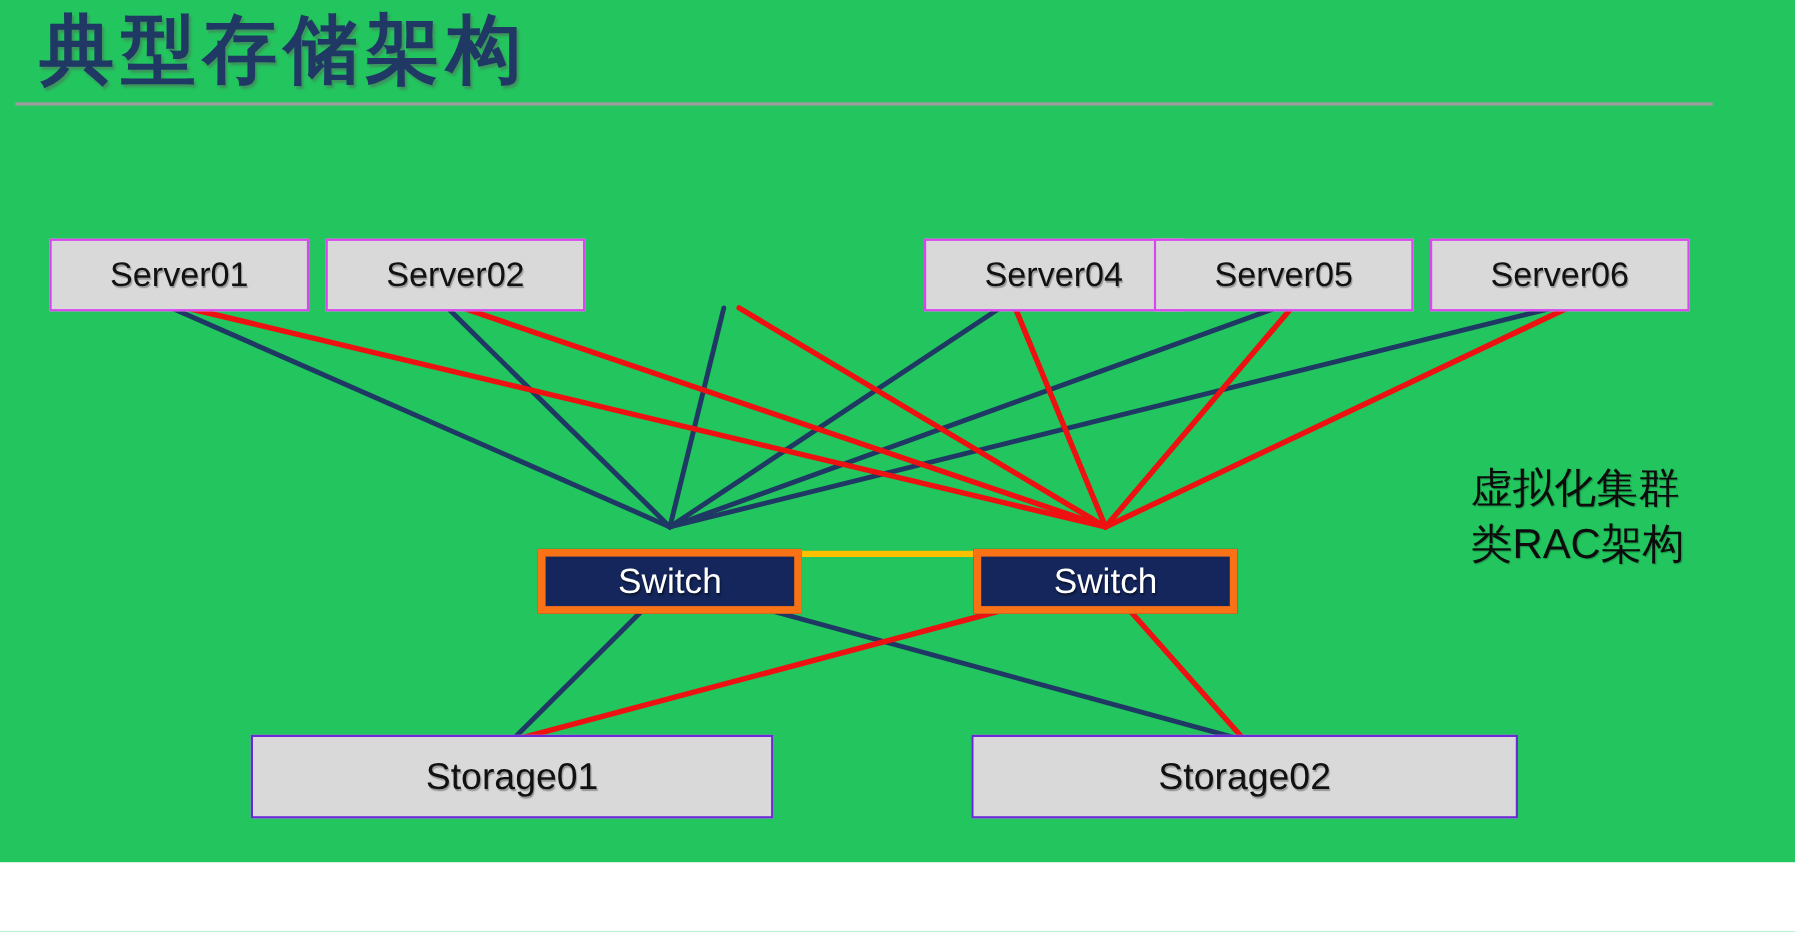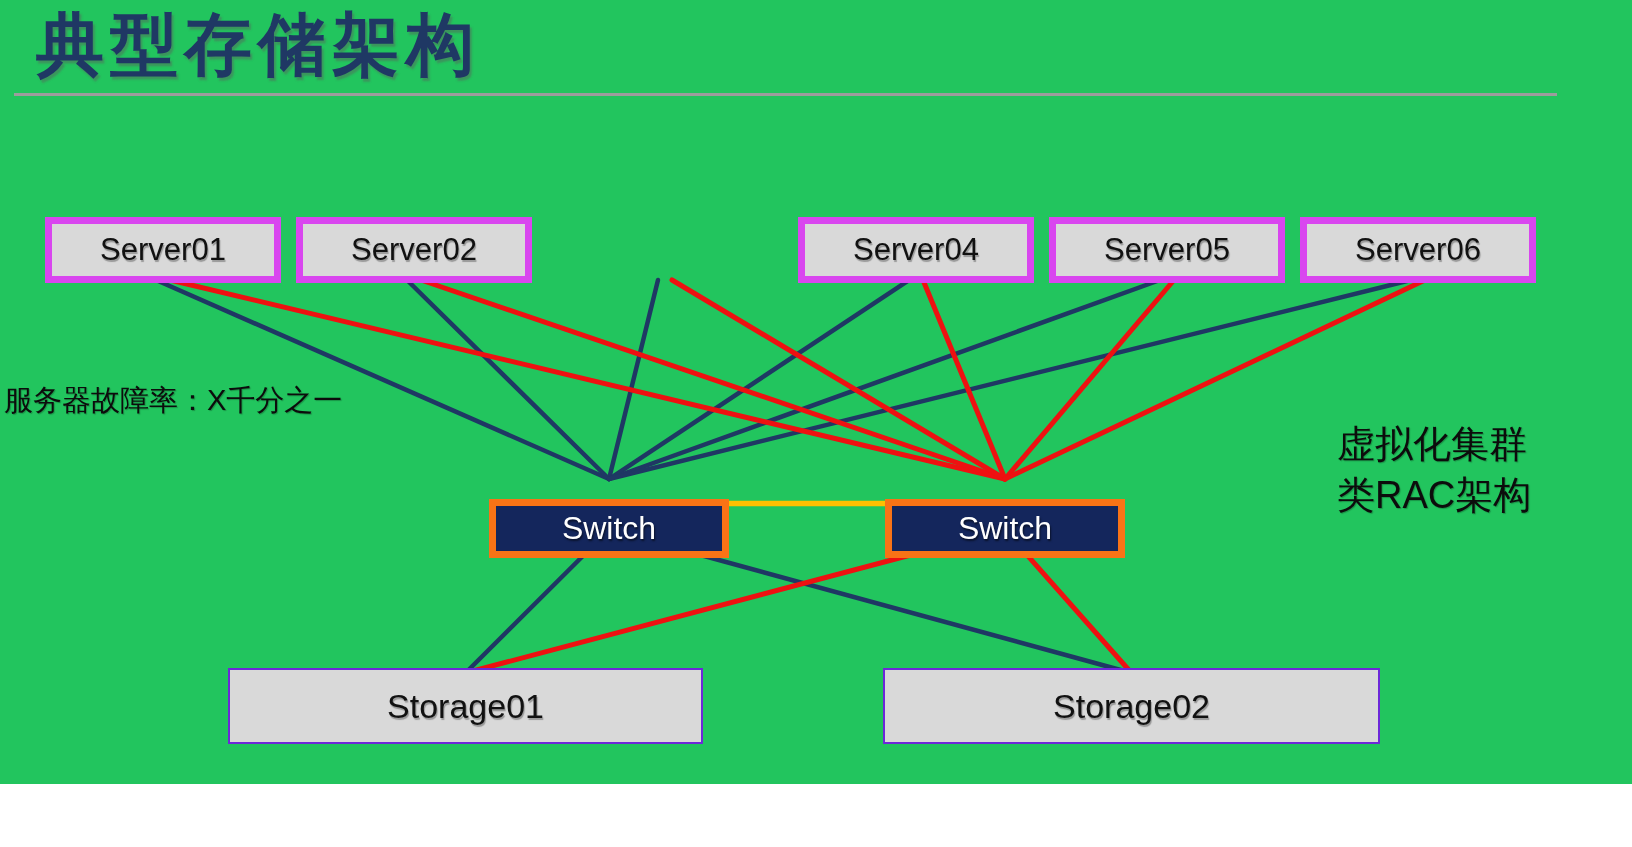--- a/index.html
+++ b/index.html
@@ -12,25 +12,25 @@
     position:absolute;left:36px;top:0px;z-index:3;
     font-size:68px;font-weight:bold;letter-spacing:6px;color:#1f3864;
     text-shadow:2px 3px 2px rgba(90,90,90,0.45);white-space:nowrap;
   }
   .title-rule{position:absolute;left:14px;top:93px;width:1543px;height:3px;background:#9d9d9d;z-index:3;}
   .node{
     position:absolute;z-index:2;display:flex;align-items:center;justify-content:center;
     box-sizing:border-box;white-space:nowrap;
   }
   .server{
-    top:217px;width:236px;height:66px;background:#d9d9d9;border:7px solid #d946ef;
+    top:217px;width:236px;height:66px;background:#d9d9d9;border:2px solid #d946ef;
     font-size:31px;color:#111111;text-shadow:1px 2px 1px rgba(0,0,0,0.30);
   }
   .server.s1{left:45px}.server.s2{left:296px}.server.s3{left:547px}
-  .server.s4{left:798px}.server.s5{left:1049px}.server.s6{left:1300px}
+  .server.s4{left:840px}.server.s5{left:1049px}.server.s6{left:1300px}
   .switch{
     top:499px;width:240px;height:59px;background:#14265c;border:7px solid #f97316;
     font-size:32px;color:#ffffff;text-shadow:1px 2px 2px rgba(0,0,0,0.55);
   }
   .switch.sw1{left:489px}.switch.sw2{left:885px}
   .storage{
     top:668px;height:76px;background:#d9d9d9;border:2px solid #6d28d9;
     font-size:34px;color:#111111;text-shadow:1px 2px 1px rgba(0,0,0,0.30);
   }
   .storage.st1{left:228px;width:475px}
@@ -84,21 +84,20 @@
   <div class="node server s4">
     <span>Server04</span>
   </div>
   <div class="node server s5">
     <span>Server05</span>
   </div>
   <div class="node server s6">
     <span>Server06</span>
   </div>
 
-  <div class="note server-rate">服务器故障率：X千分之一</div>
 
   <div class="node switch sw1">
     <span>Switch</span>
   </div>
   <div class="node switch sw2">
     <span>Switch</span>
   </div>
 
   <div class="cluster-note">
     <div>虚拟化集群</div>

